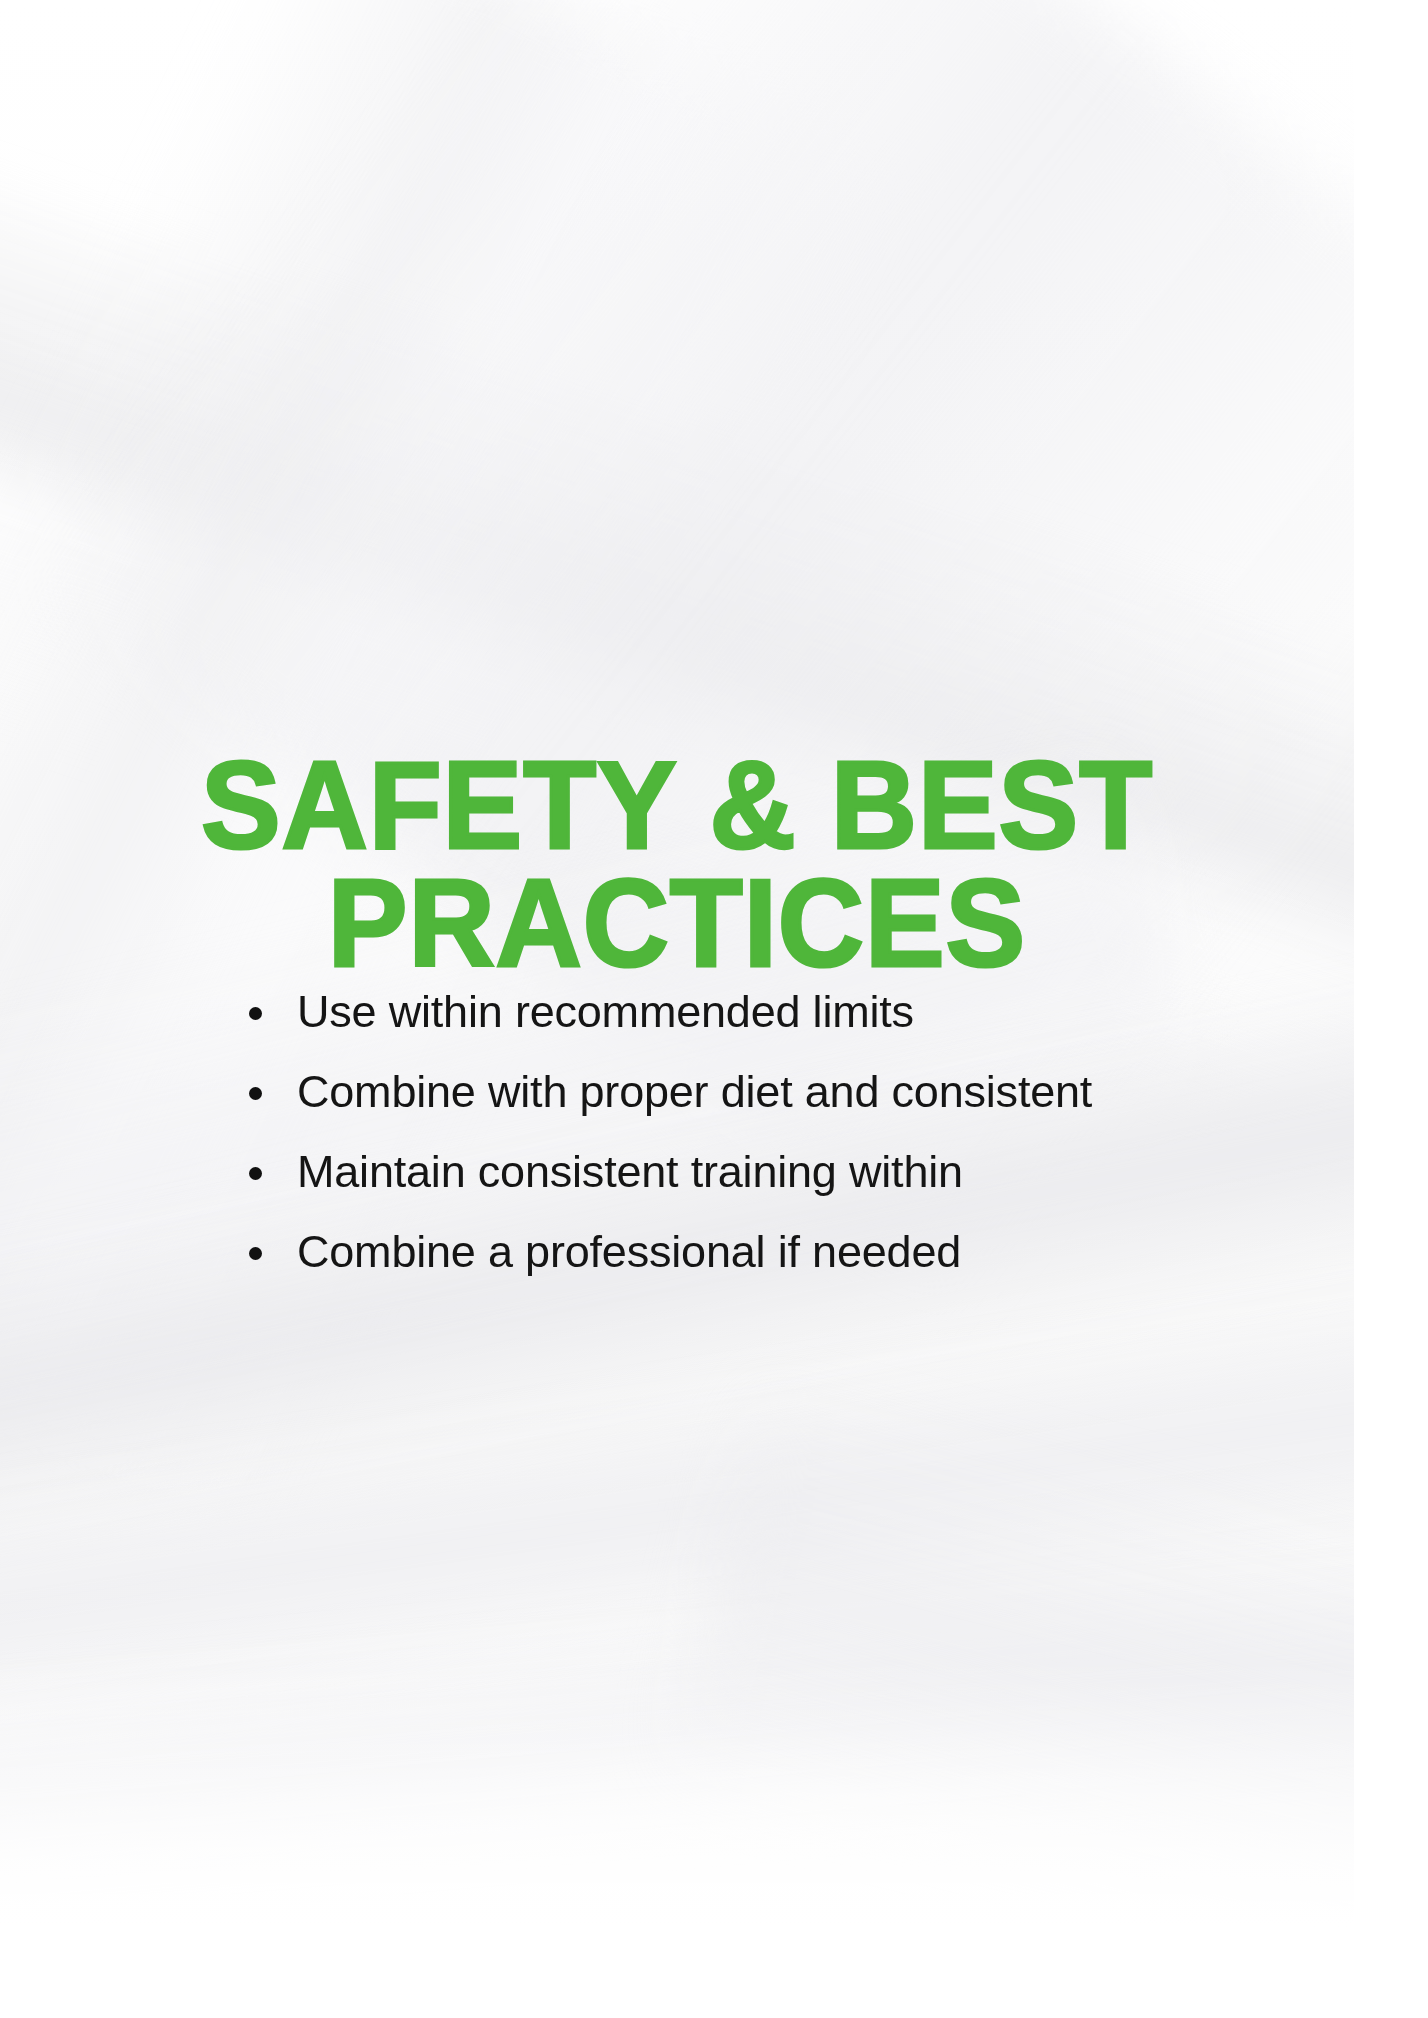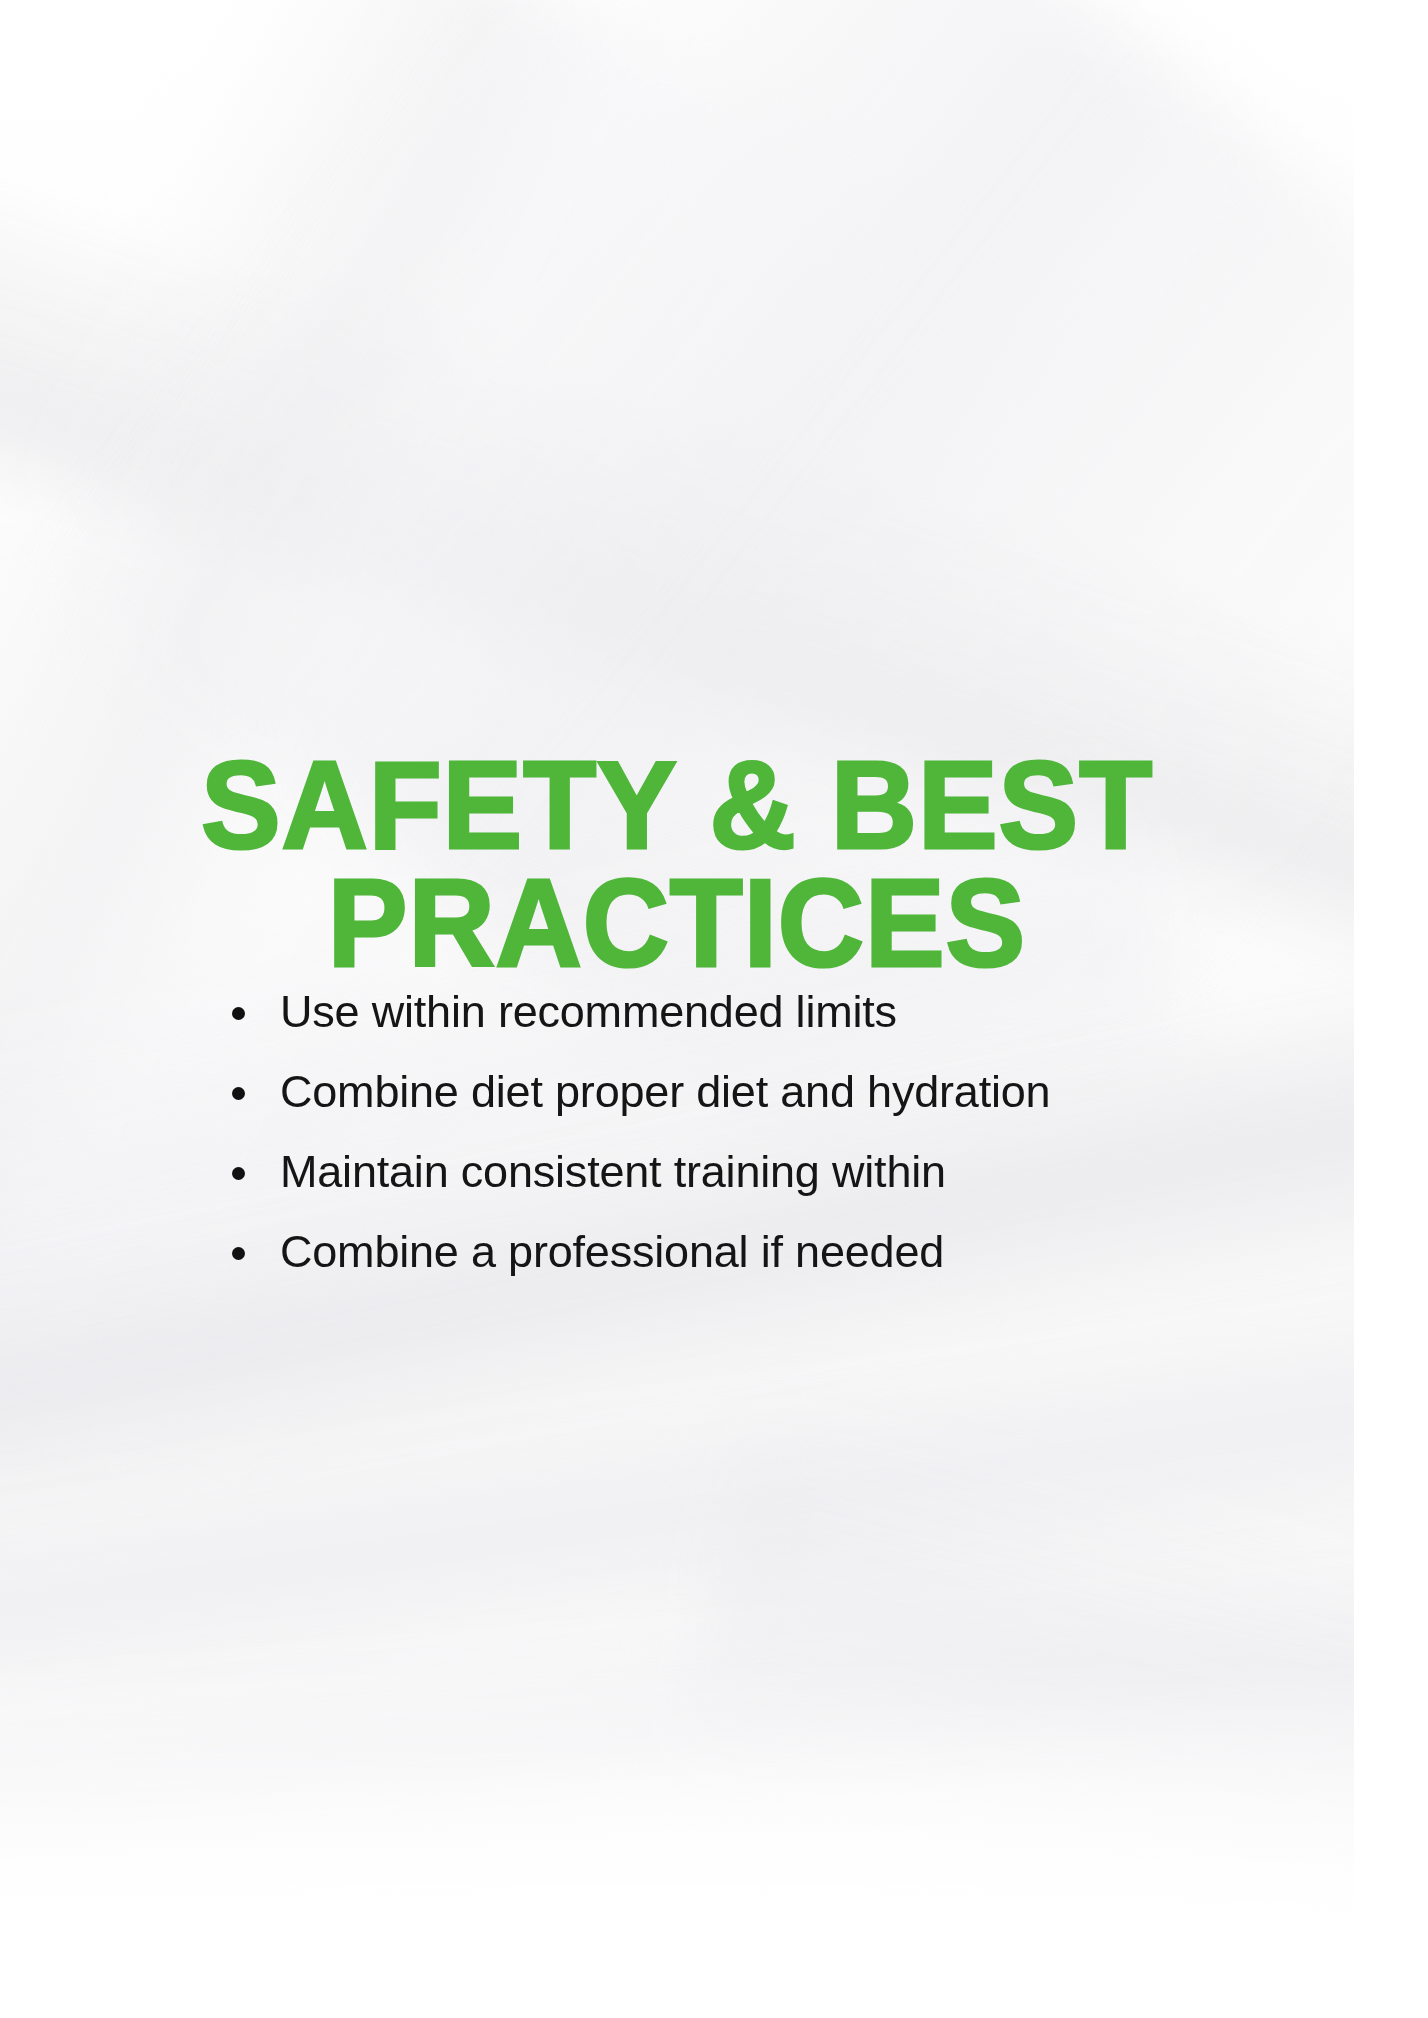--- a/index.html
+++ b/index.html
@@ -159,21 +159,21 @@
     letter-spacing: 1px;
     text-transform: uppercase;
     transform: scaleX(0.955);
     transform-origin: center top;
     -webkit-text-stroke: 3.2px #4FB63A;
     white-space: pre-line;
   }
 
   .bullet-list {
     position: absolute;
-    left: 228px;
+    left: 245px;
     top: 978px;
     width: 1050px;
     margin: 0;
     padding: 0;
     list-style: none;
   }
   .bullet-item {
     position: relative;
     padding-left: 52px;
     margin: 0 0 12px 0;
@@ -220,21 +220,21 @@
 
     <ul class="bullet-list">
 
       <li class="bullet-item">
         <span class="bullet-dot"></span>
         <span>Use within recommended limits</span>
       </li>
 
       <li class="bullet-item">
         <span class="bullet-dot"></span>
-        <span>Combine diet proper diet and hydration</span>
+        <span>Combine with proper diet and consistent</span>
       </li>
 
       <li class="bullet-item">
         <span class="bullet-dot"></span>
         <span>Maintain consistent training within</span>
       </li>
 
       <li class="bullet-item">
         <span class="bullet-dot"></span>
         <span>Combine a professional if needed</span>

